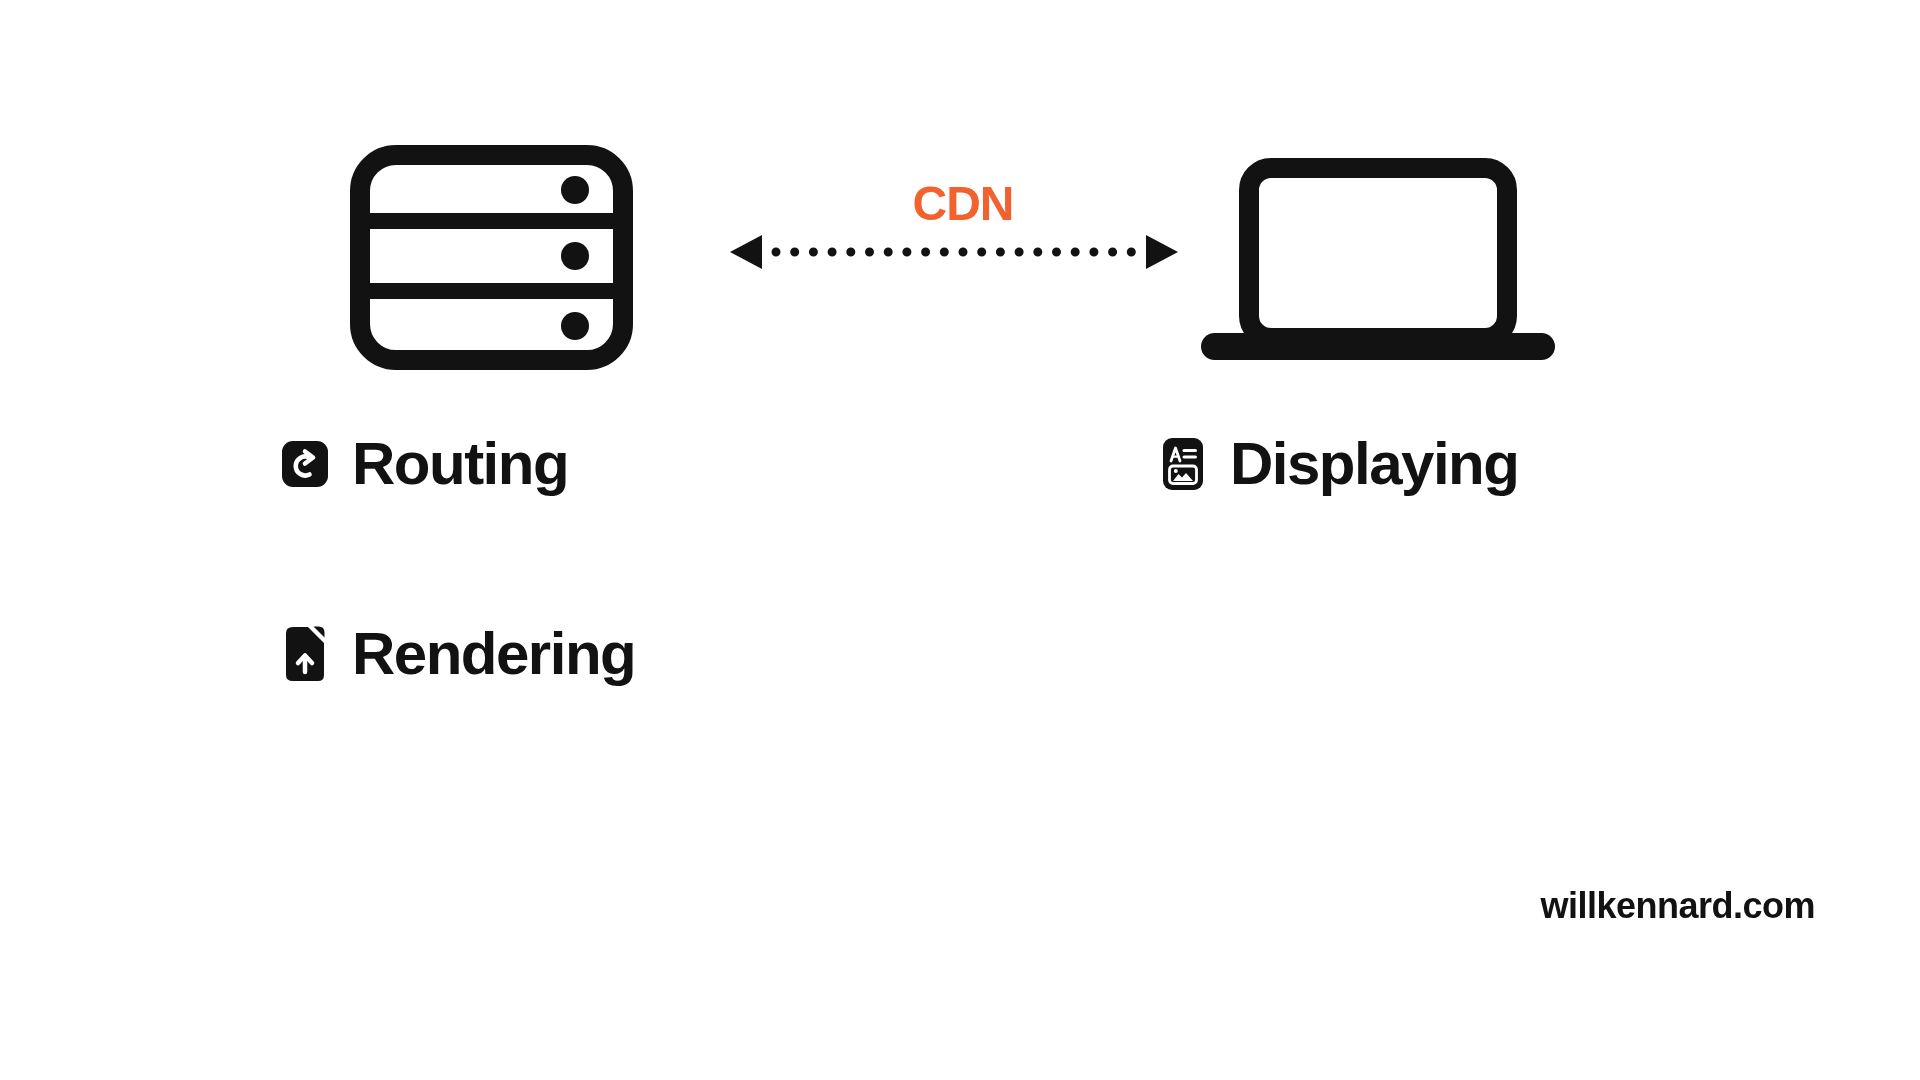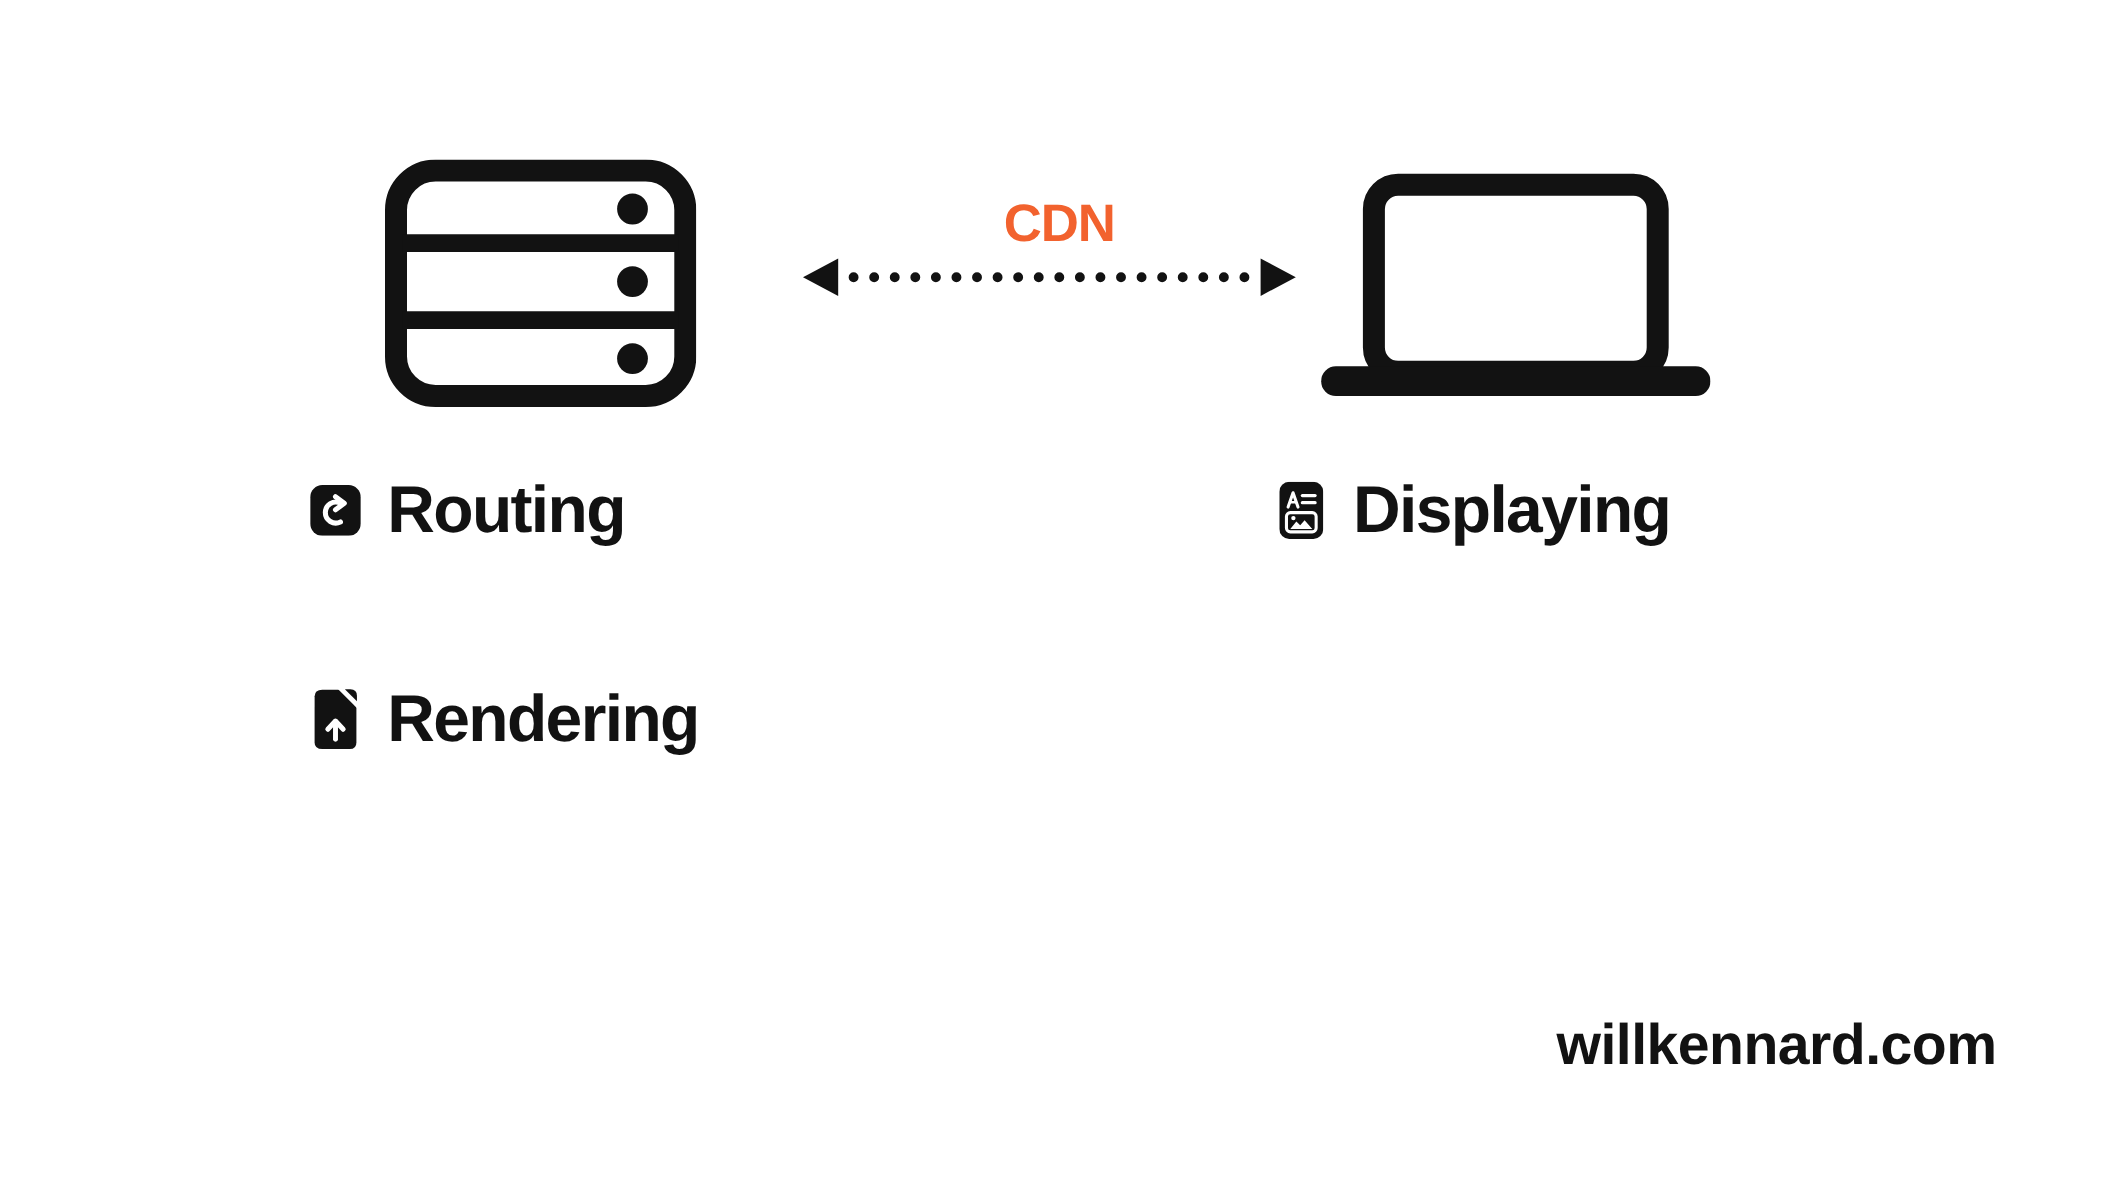--- a/index.html
+++ b/index.html
@@ -38,22 +38,22 @@
     font-size:60px;font-weight:700;line-height:1;letter-spacing:-1.5px;
     color:var(--ink);white-space:nowrap;
   }
   .row-routing{left:280px;top:430px;}
   .row-fetching{left:278px;top:524px;}
   .row-rendering{left:280px;top:620px;}
   .row-displaying{left:1158px;top:430px;text-align:center;}
 
   
   .watermark{
-    position:absolute;right:105px;top:924px;
-    font-size:52px;font-weight:700;letter-spacing:-0.5px;line-height:1;
+    position:absolute;right:105px;top:888px;
+    font-size:36px;font-weight:700;letter-spacing:-0.5px;line-height:1;
     color:var(--ink);white-space:nowrap;
   }
 </style>
 </head>
 <body>
 
 <div class="canvas">
 
   <svg class="server-icon" viewBox="0 0 283 225" fill="none" xmlns="http://www.w3.org/2000/svg">
     <rect x="10" y="10" width="263" height="205" rx="36" stroke="#121212" stroke-width="20"></rect>

